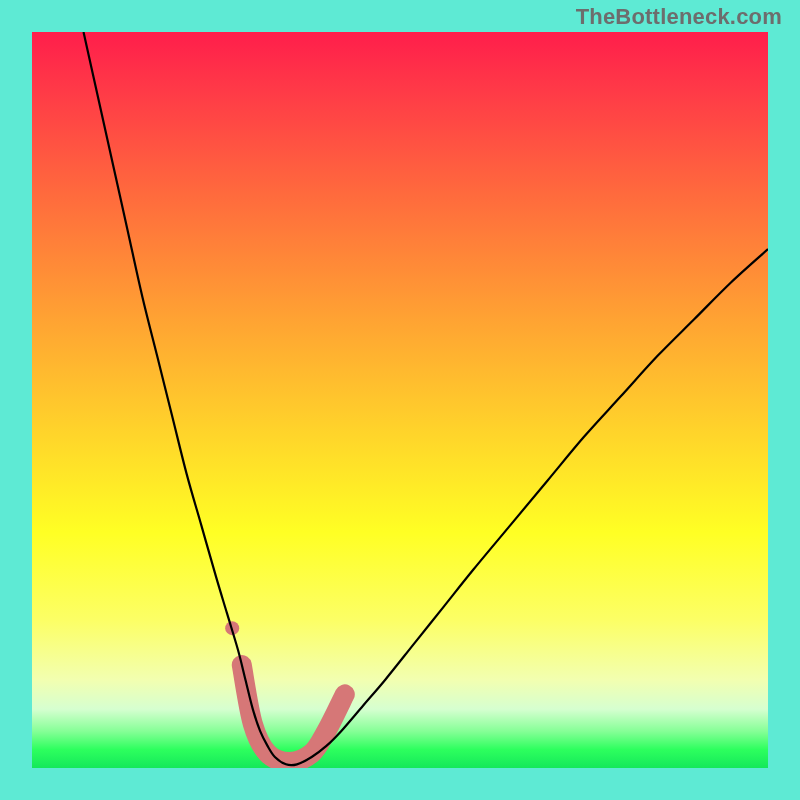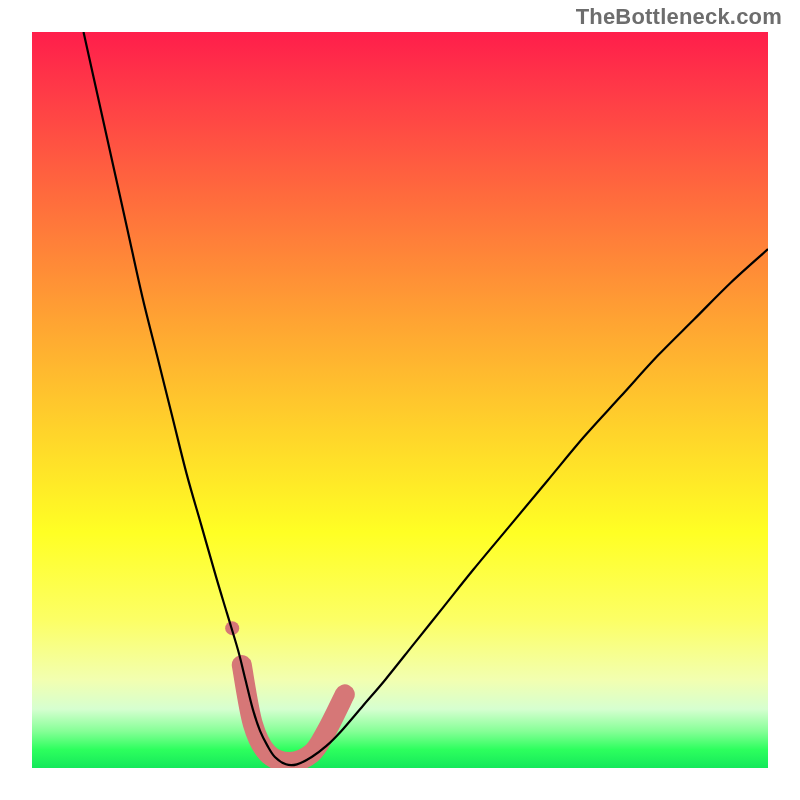--- a/index.html
+++ b/index.html
@@ -9,21 +9,21 @@
     height: 800px;
     background: #000;
     font-family: Arial, Helvetica, sans-serif;
     overflow: hidden;
   }
   .frame {
     position: absolute;
     top: 0; left: 0;
     width: 800px;
     height: 800px;
-    background: #ffffff;
+    background: #5eead4;
   }
   .plot-area {
     position: absolute;
     top: 32px;
     left: 32px;
     width: 736px;
     height: 736px;
     overflow: hidden;
   }
   .gradient {

